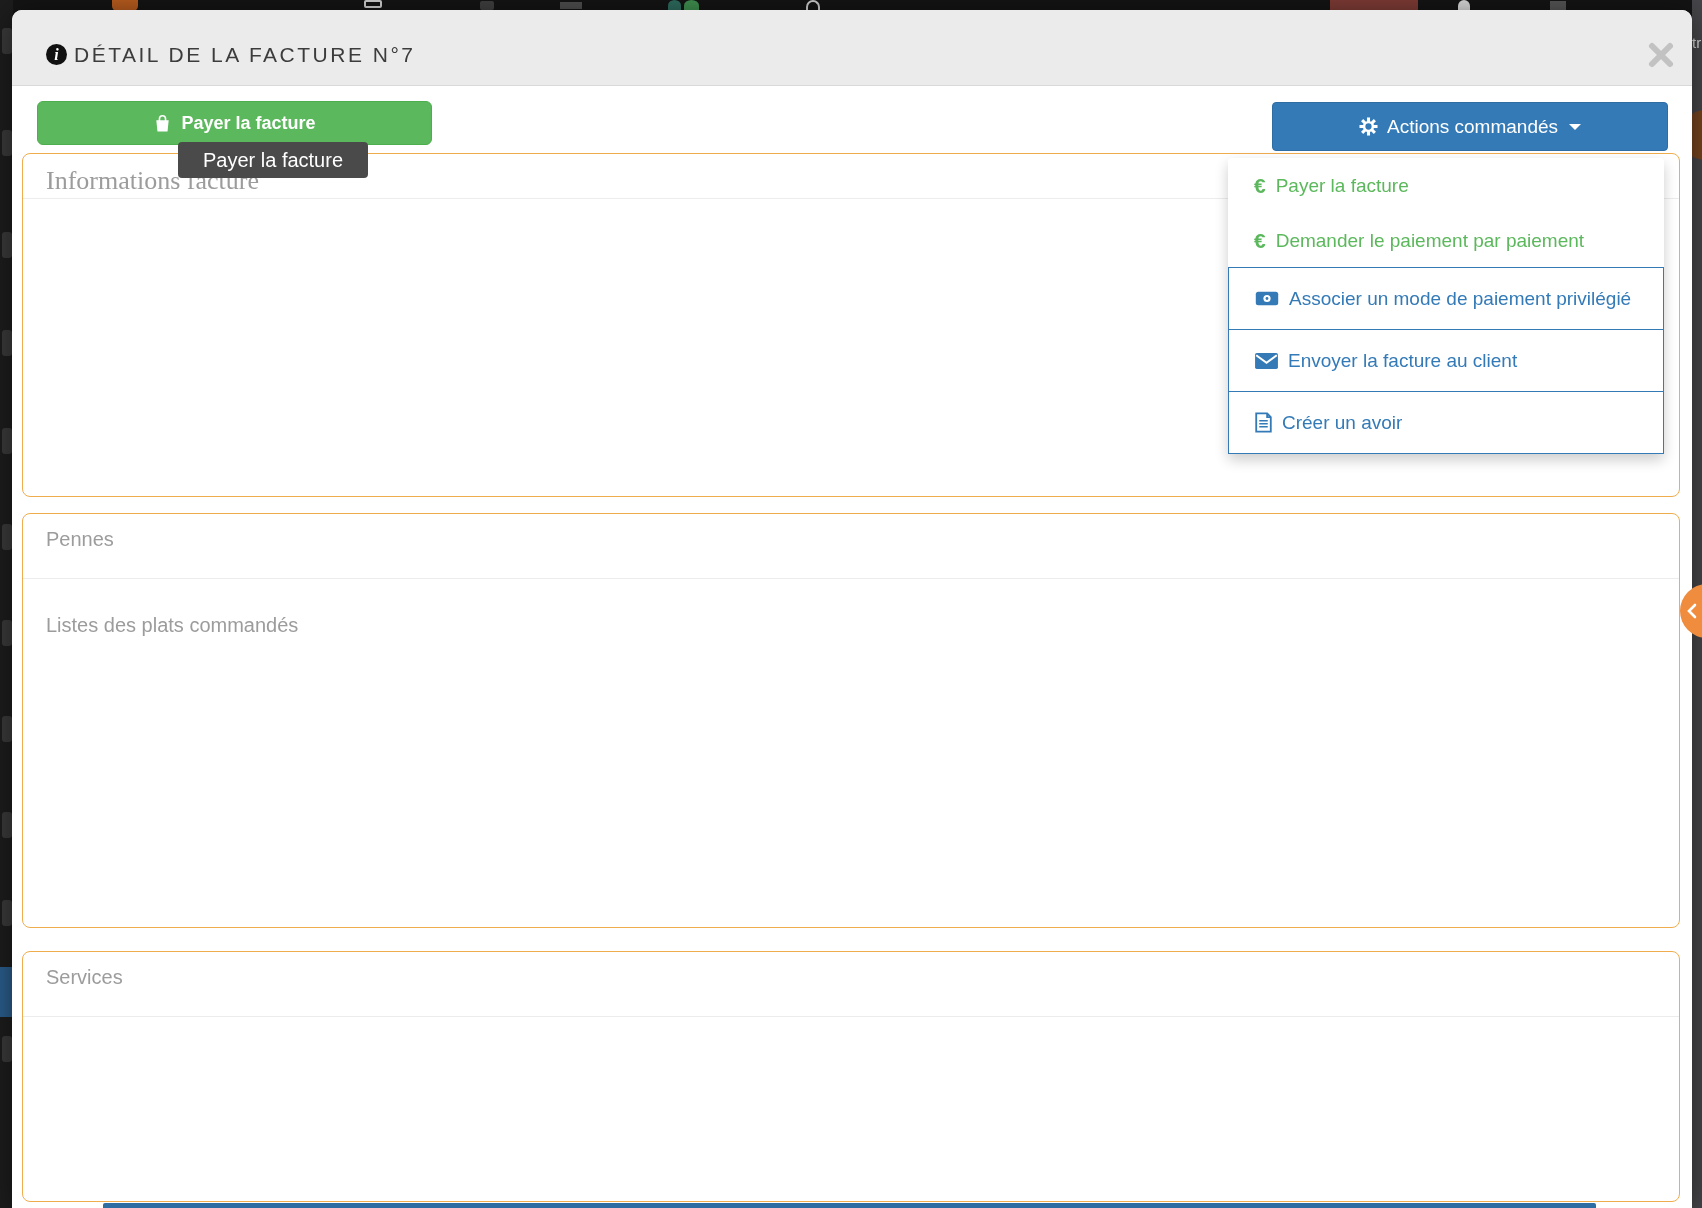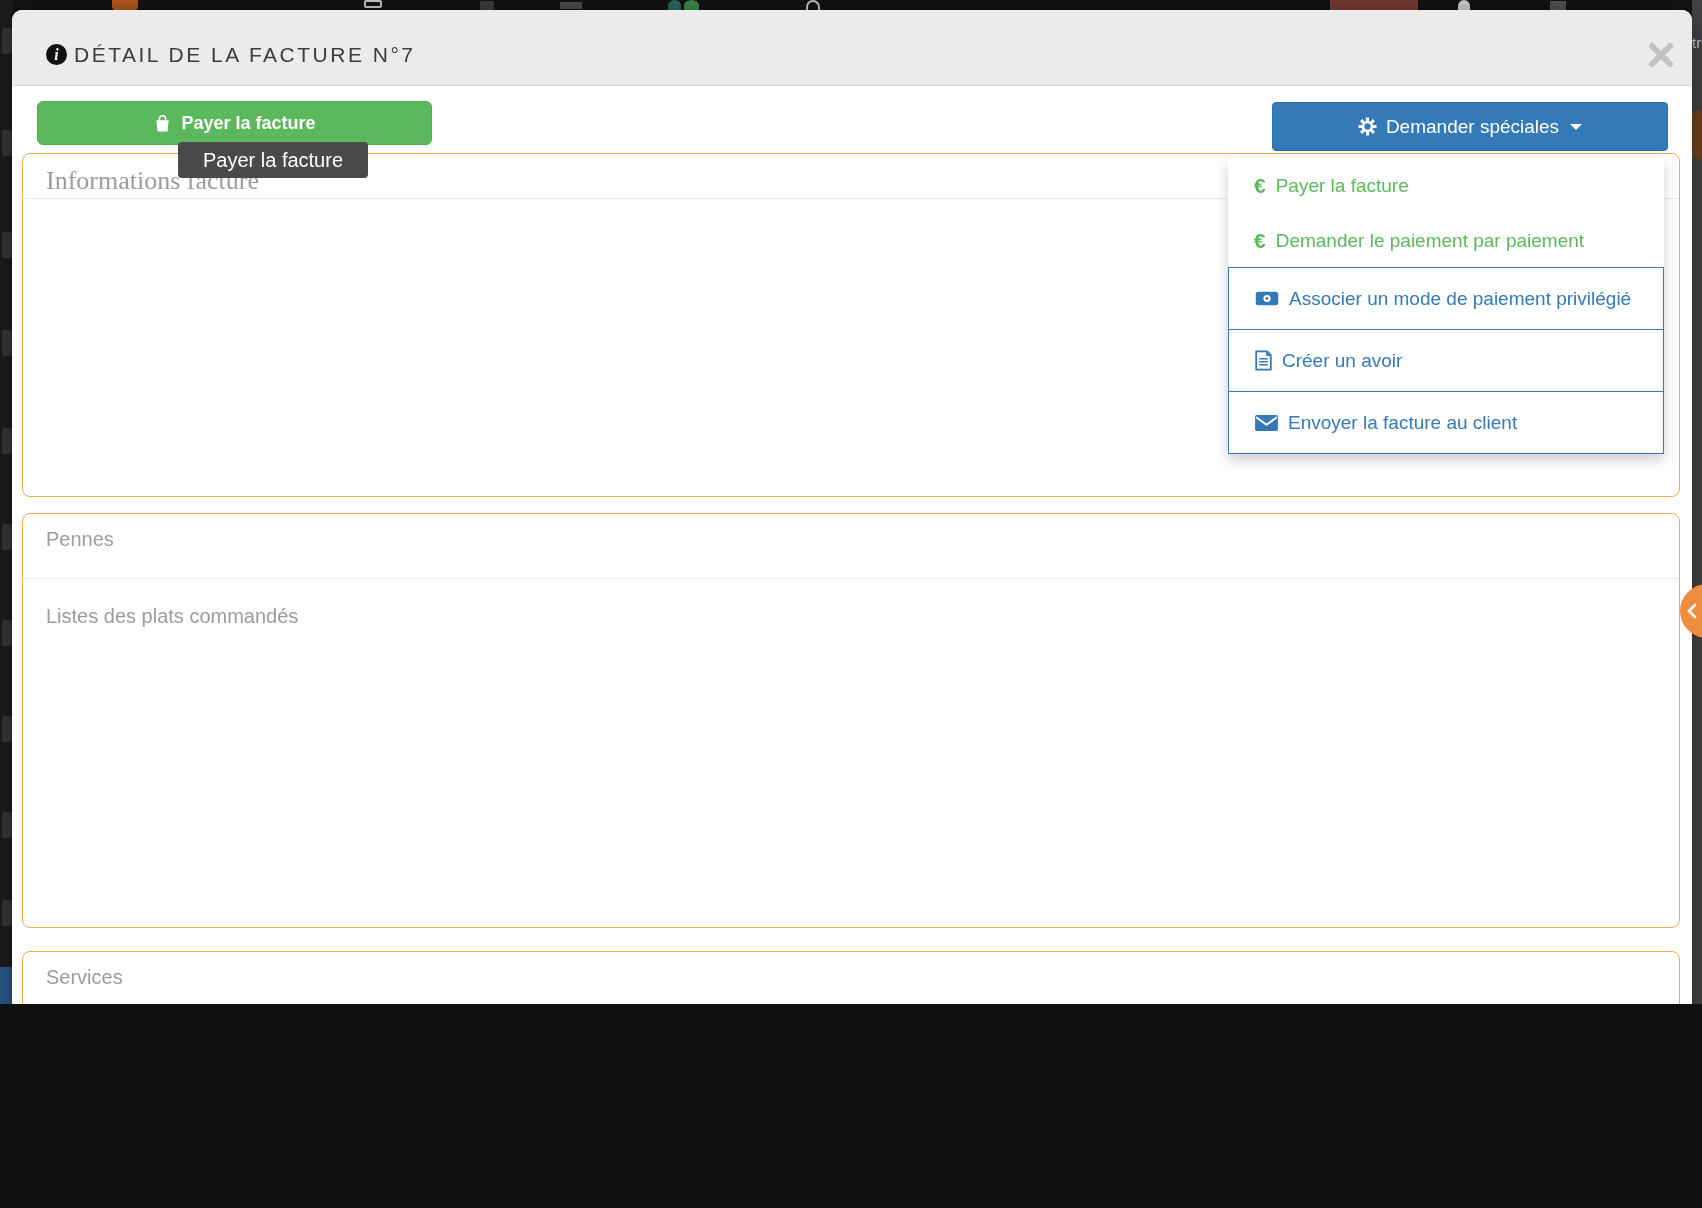--- a/index.html
+++ b/index.html
@@ -1,17 +1,17 @@
 <!DOCTYPE html>
 <html><head>
 <meta charset="utf-8">
 <style>
   html,body{margin:0;padding:0;background:#101010;}
   *{box-sizing:border-box;}
-  .stage{position:relative;width:1702px;height:1004px;overflow:hidden;
+  .stage{position:relative;width:1702px;height:1208px;overflow:hidden;
          font-family:"Liberation Sans",sans-serif;background:#141414;}
 
   
   .frag{position:absolute;z-index:0;}
   .right-strip{position:absolute;left:1692px;top:0;width:10px;height:1208px;background:#46464a;z-index:0;}
   .brown-circle{position:absolute;left:1680px;top:110px;width:50px;height:50px;border-radius:50%;background:#76451f;z-index:0;}
   .frag-text{position:absolute;left:1692px;top:34px;color:#d8d8d8;font-size:15px;z-index:0;}
   .left-rail{position:absolute;left:0;top:0;width:13px;height:1208px;background:#1d1d1d;z-index:0;}
   .rail-ic{position:absolute;left:2px;width:10px;height:26px;background:#3a3a3a;border-radius:3px;}
   .rail-blue{position:absolute;left:0;top:967px;width:13px;height:50px;background:#2a5d8c;}
@@ -147,21 +147,21 @@
       <svg width="19" height="19" viewBox="0 0 20 20">
         <g fill="#fff">
           <rect x="8.4" y="0.5" width="3.2" height="19"></rect>
           <rect x="0.5" y="8.4" width="19" height="3.2"></rect>
           <rect x="8.4" y="0.5" width="3.2" height="19" transform="rotate(45 10 10)"></rect>
           <rect x="8.4" y="0.5" width="3.2" height="19" transform="rotate(-45 10 10)"></rect>
         </g>
         <circle cx="10" cy="10" r="4.6" fill="#337ab7" stroke="#fff" stroke-width="2.6"></circle>
       </svg>
     </span>
-    <span>Demander spéciales</span>
+    <span>Actions commandés</span>
     <span class="caret"></span>
   </div>
 
   <div class="panel panel-1">
     <div class="panel-title-lg">Informations facture</div>
     <div class="panel-divider" style="top:44px"></div>
   </div>
 
   <span class="f-label" style="top:207px">N° facture:</span>
   <span class="f-value" style="top:207px">1 - mV2M</span>
@@ -199,21 +199,21 @@
 
   <span class="f-label" style="top:400px">Magasin :</span>
   <span class="f-value" style="top:400px">Les Pennes - LA BARONNE</span>
 
   <span class="f-label" style="top:438px">Titre :</span>
   <span class="f-value" style="top:438px">Facture Test</span>
 
   <div class="panel panel-2">
     <div class="panel-title">Pennes</div>
     <div class="panel-divider" style="top:64px"></div>
-    <div class="panel-title" style="top:91px">Listes des plats commandés</div>
+    <div class="panel-title" style="top:100px">Listes des plats commandés</div>
   </div>
 
   <table class="rubrique abs" style="left:40px;top:645px">
     <colgroup>
         <col style="width:1219px">
         <col style="width:165px">
         <col style="width:102px">
         <col style="width:140px">
       </colgroup>
     <tbody>
@@ -288,37 +288,37 @@
         <svg width="24" height="15" viewBox="0 0 24 15">
             <rect x="0.8" y="0.8" width="22.4" height="13.4" rx="2.5" fill="#337ab7"></rect>
             <circle cx="12" cy="7.5" r="3.6" fill="#fff"></circle>
             <circle cx="12" cy="7.5" r="1.4" fill="#337ab7"></circle>
           </svg>
       </span>
       <span>Associer un mode de paiement privilégié</span>
     </div>
     <div class="dd-item dd-blue">
       <span style="display:inline-flex">
+        <svg width="23" height="16" viewBox="0 0 20 14">
+            <rect width="20" height="14" rx="1.5" fill="#337ab7"></rect>
+            <path d="M1 2l9 6.5L19 2" stroke="#fff" stroke-width="1.8" fill="none"></path>
+          </svg>
+      </span>
+      <span>Envoyer la facture au client</span>
+    </div>
+    <div class="dd-item dd-blue">
+      <span style="display:inline-flex">
         <svg width="17" height="21" viewBox="0 0 14 17">
             <path d="M1 1h9l3 3v12H1z" fill="none" stroke="#337ab7" stroke-width="1.5"></path>
             <path d="M10 1v3h3" fill="none" stroke="#337ab7" stroke-width="1.5"></path>
             <path d="M3.5 7h7M3.5 9.5h7M3.5 12h7" stroke="#337ab7" stroke-width="1.2"></path>
           </svg>
       </span>
       <span>Créer un avoir</span>
     </div>
-    <div class="dd-item dd-blue">
-      <span style="display:inline-flex">
-        <svg width="23" height="16" viewBox="0 0 20 14">
-            <rect width="20" height="14" rx="1.5" fill="#337ab7"></rect>
-            <path d="M1 2l9 6.5L19 2" stroke="#fff" stroke-width="1.8" fill="none"></path>
-          </svg>
-      </span>
-      <span>Envoyer la facture au client</span>
-    </div>
   </div>
 
   <div class="orange-handle">
     <svg width="10" height="16" viewBox="0 0 10 16">
         <path d="M8 2 L2 8 L8 14" stroke="#fff" stroke-width="2.6" fill="none" stroke-linecap="round"></path>
       </svg>
   </div>
 
   <div class="bottom-blue"></div>
 

